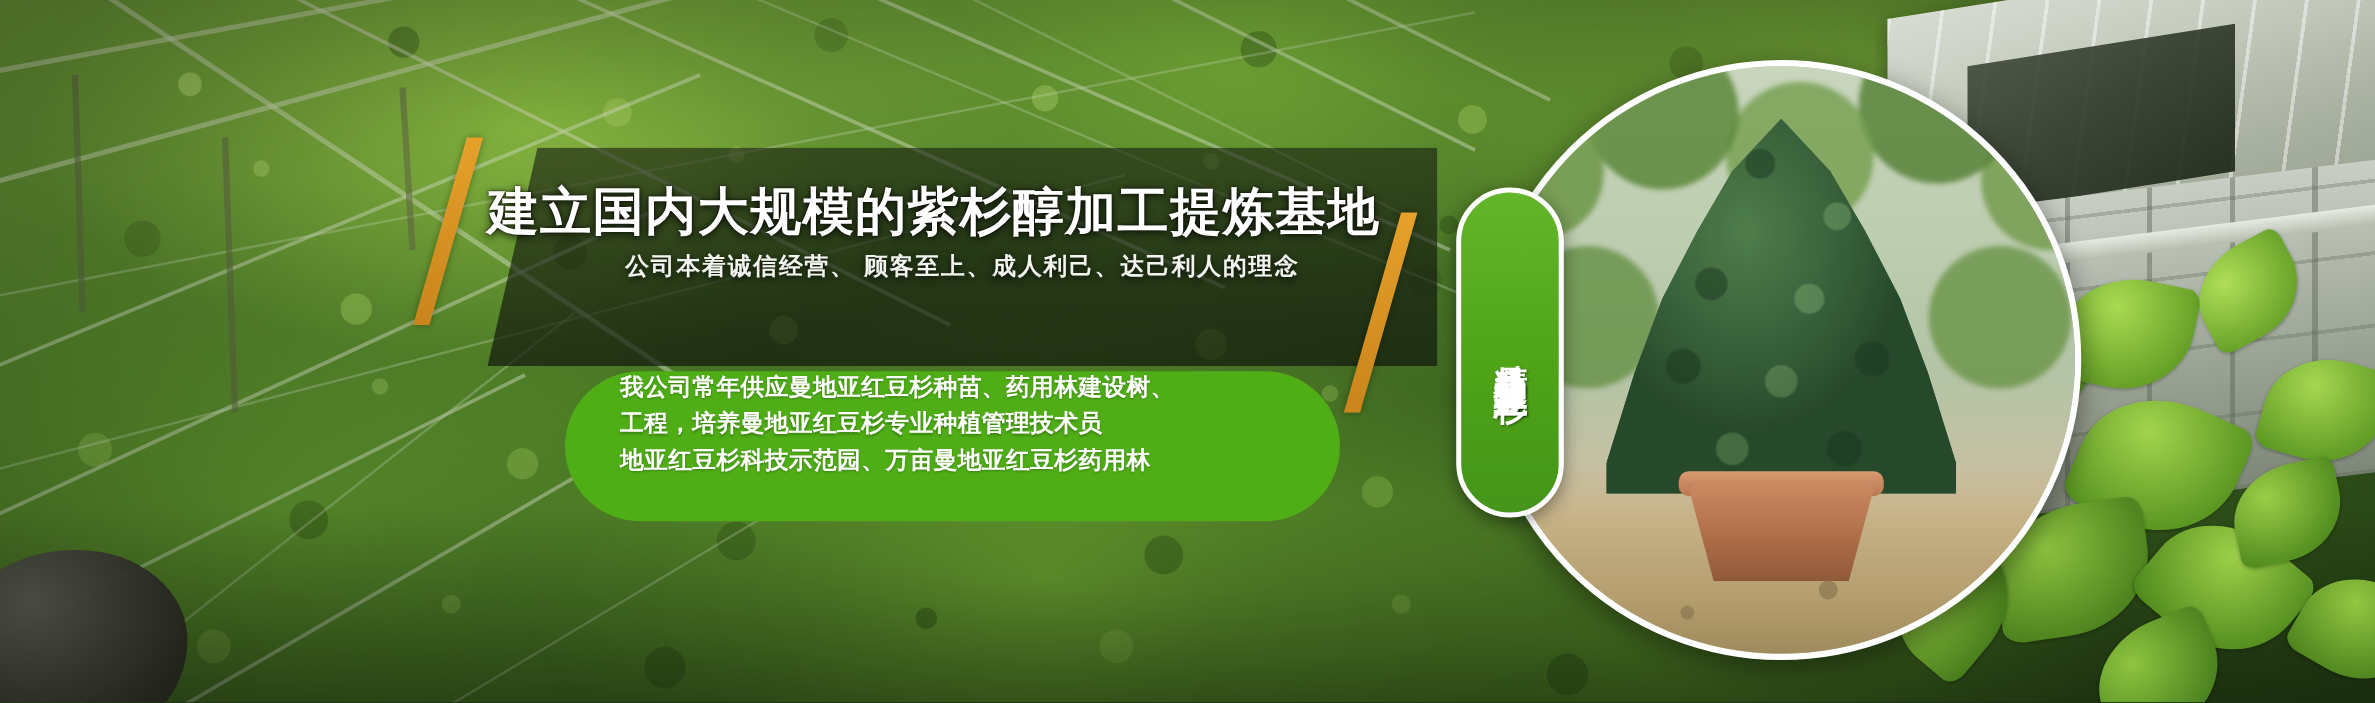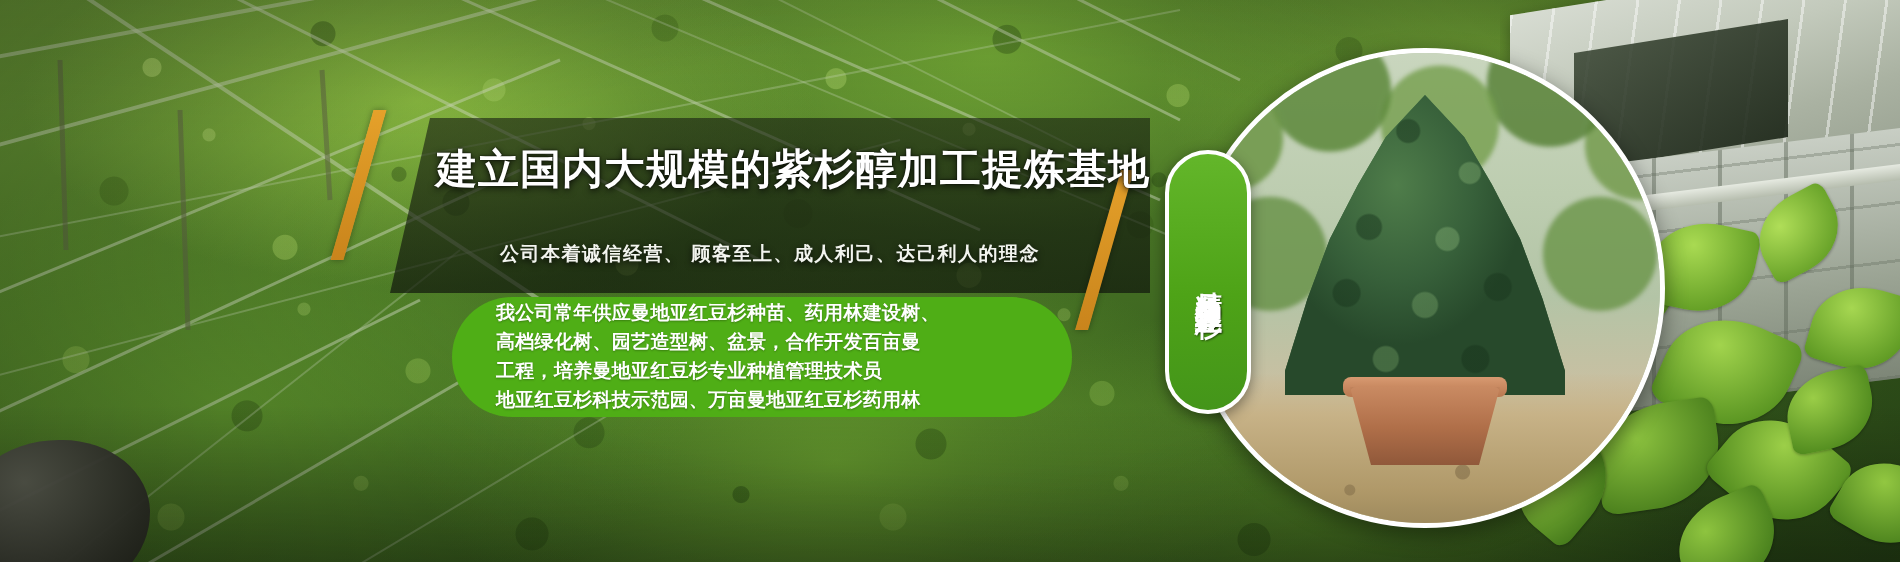--- a/index.html
+++ b/index.html
@@ -163,49 +163,49 @@
     width:13px; height:150px;
     background:linear-gradient(180deg,#e5a12a,#c9841c);
     transform:skewX(-16deg);
     box-shadow:0 0 6px rgba(0,0,0,.35);
   }
   .slash.left  { left:352px;  top:110px; }
   .slash.right { left:1098px; top:170px; height:160px; }
 
   .headline {
     position:absolute; left:390px; top:145px; width:760px;
-    text-align:right;
+    text-align:left;
     color:#ffffff;
     font-size:41px;
     font-weight:700;
     letter-spacing:1px;
     line-height:1.2;
     text-shadow:0 2px 7px rgba(0,0,0,.80), 0 0 2px rgba(0,0,0,.9);
     white-space:nowrap;
   }
   .subhead {
     position:absolute; left:390px; top:200px; width:760px;
     text-align:center;
     color:#f2f4ef;
     font-size:19px;
     font-weight:700;
     letter-spacing:1.5px;
     text-shadow:0 2px 6px rgba(0,0,0,.85);
     white-space:nowrap;
-    margin-top:41px;
   }
 
   
   .green-box {
     position:absolute;
     left:452px; top:297px; width:620px; height:120px;
     background:#4fae16;
     border-radius:60px;
-    display:flex; align-items:center;
+    display:flex; align-items:flex-start;
     padding:0 26px 0 44px;
+    font-family:Liberation Mono, monospace;
   }
   .green-box p {
     color:#ffffff;
     font-size:19px;
     font-weight:700;
     line-height:1.52;
     letter-spacing:.3px;
     text-shadow:0 1px 2px rgba(0,0,0,.28);
   }
   .green-box p span { display:block; white-space:nowrap; }
@@ -374,21 +374,20 @@
   <div class="slash left"></div>
   <div class="slash right"></div>
 
   <div class="headline">建立国内大规模的紫杉醇加工提炼基地</div>
 
   <div class="subhead">公司本着诚信经营、 顾客至上、成人利己、达己利人的理念</div>
 
   <div class="green-box">
     <p>
       <span>我公司常年供应曼地亚红豆杉种苗、药用林建设树、</span>
-      <span>高档绿化树、园艺造型树、盆景，合作开发百亩曼</span>
       <span>工程，培养曼地亚红豆杉专业种植管理技术员</span>
       <span>地亚红豆杉科技示范园、万亩曼地亚红豆杉药用林</span>
     </p>
   </div>
 
   <div class="photo-circle">
     <div class="pc-sky"></div>
     <div class="pc-backfoliage"></div>
     <div class="pc-ground"></div>
     <div class="yew">

